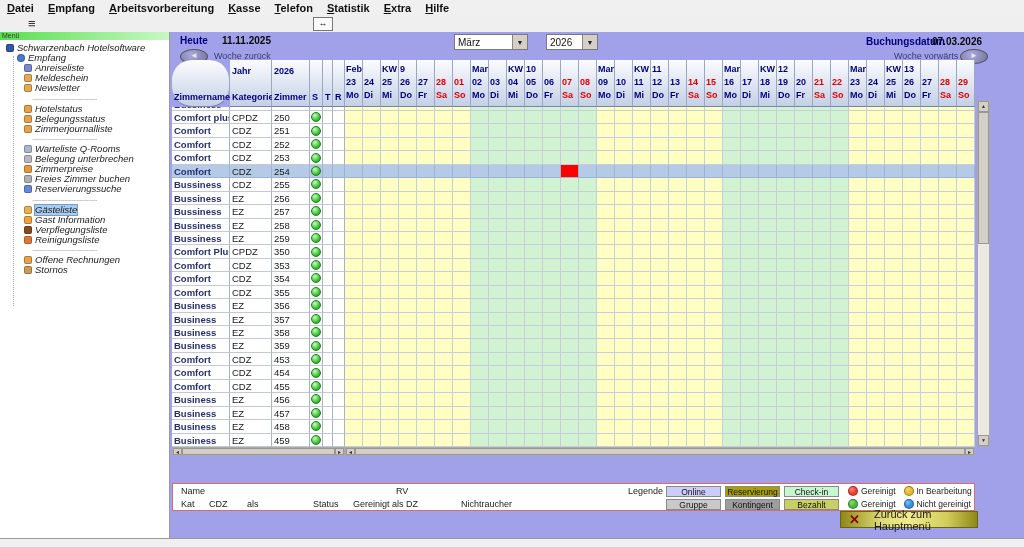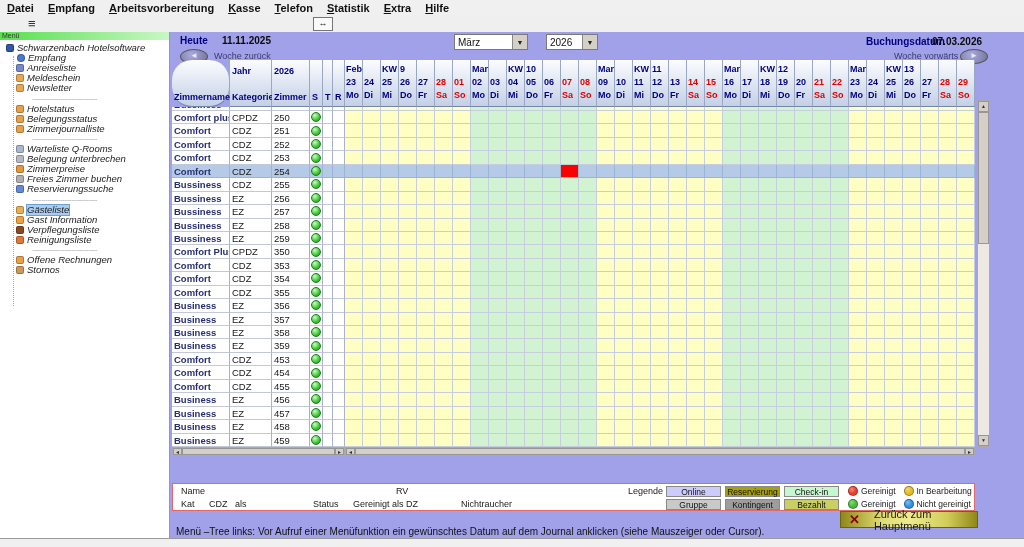--- a/index.html
+++ b/index.html
@@ -16,21 +16,21 @@
   .resize-btn{position:absolute;left:313px;top:2px;width:18px;height:12px;border:1px solid #777;background:#fafafa;font-size:9px;line-height:11px;text-align:center;color:#222;}
 
   
   .sidebar{position:absolute;left:0;top:32px;width:170px;height:506px;background:#fff;border-right:1px solid #999;box-sizing:border-box;overflow:hidden;}
   .sidebar-header{height:8px;background:linear-gradient(90deg,#58e050,#c9f7c5);font-size:7px;line-height:8px;color:#333;padding-left:2px;}
   .tree{position:relative;font-style:italic;font-size:9.5px;color:#222;padding-top:3px;}
   .tree::before{content:"";position:absolute;left:13px;top:16px;height:250px;border-left:1px dotted #aaa;}
   .tree-row{height:10.1px;display:flex;align-items:center;position:relative;white-space:nowrap;z-index:1;}
   .ti{width:8px;height:8px;border-radius:2px;flex:none;margin-right:3px;border:1px solid rgba(0,0,0,.25);box-sizing:border-box;}
   .ti.round{border-radius:50%;}
-  .indent0{padding-left:6px;}.indent1{padding-left:17px;}.indent2{padding-left:16px;}
+  .indent0{padding-left:6px;}.indent1{padding-left:17px;}.indent2{padding-left:24px;}
   .tree-sep{color:#999;font-size:8px;padding-left:32px;letter-spacing:-.5px;}
   .tree-label{line-height:10px;}
   .tree-label.sel{background:#a9cdf0;outline:1px solid #6f9fd0;}
 
   
   .journal{position:absolute;left:170px;top:32px;width:854px;height:506px;background:#a1a1ea;font-size:10px;}
   .lblnavy{color:#000080;font-weight:bold;font-size:10px;position:absolute;}
   .valdark{color:#0a0a0a;font-weight:bold;font-size:10px;position:absolute;}
   .select{position:absolute;height:16px;background:#fff;border:1px solid #7a7a7a;box-sizing:border-box;display:flex;align-items:center;font-size:10px;color:#111;}
   .select .sv{flex:1;padding-left:3px;overflow:hidden;white-space:nowrap;}
@@ -1608,21 +1608,21 @@
       <div class="vsbtn">▼</div>
     </div>
   </div>
 
   <div class="legend">
     <span class="lg" style="left:8px;top:2px;">Name</span>
     <span class="lg" style="left:223px;top:2px;">RV</span>
     <span class="lg" style="left:455px;top:2px;">Legende</span>
     <span class="lg" style="left:8px;top:15px;">Kat</span>
     <span class="lg" style="left:36px;top:15px;">CDZ</span>
-    <span class="lg" style="left:62px;top:15px;">als</span>
+    <span class="lg" style="left:74px;top:15px;">als</span>
     <span class="lg" style="left:140px;top:15px;">Status</span>
     <span class="lg" style="left:180px;top:15px;">Gereinigt als DZ</span>
     <span class="lg" style="left:288px;top:15px;">Nichtraucher</span>
     <div class="chips" style="top:2px;">
         <div class="chip" style="background: rgb(204, 204, 250);">Online</div>
         <div class="chip" style="background: rgb(168, 160, 8);">Reservierung</div>
         <div class="chip" style="background: rgb(198, 247, 207);">Check-in</div>
       </div>
     <div class="chips" style="top:15px;">
         <div class="chip" style="background: rgb(201, 201, 201);">Gruppe</div>
@@ -1636,20 +1636,19 @@
         <span class="slbl">In Bearbeitung</span>
       </div>
     <div class="states" style="top:15px;">
         <span class="scirc" style="background: radial-gradient(circle at 35% 30%, rgba(255, 255, 255, 0.4), rgb(68, 187, 51) 55%) rgb(68, 187, 51);"></span>
         <span class="slbl">Gereinigt</span>
         <span class="scirc" style="background: radial-gradient(circle at 35% 30%, rgba(255, 255, 255, 0.4), rgb(47, 143, 224) 55%) rgb(47, 143, 224);"></span>
         <span class="slbl">Nicht gereinigt</span>
       </div>
   </div>
 
-  <span class="fline" style="top:494px;">Menü –Tree links: Vor Aufruf einer Menüfunktion ein gewünschtes Datum auf dem Journal anklicken (siehe Mauszeiger oder Cursor).</span>
   <div class="back-btn">
     <span class="x">✕</span>
     <span>Zurück zum Hauptmenü</span>
   </div>
 </div>
 
 <div class="statusbar"></div>
 
 </body></html>

